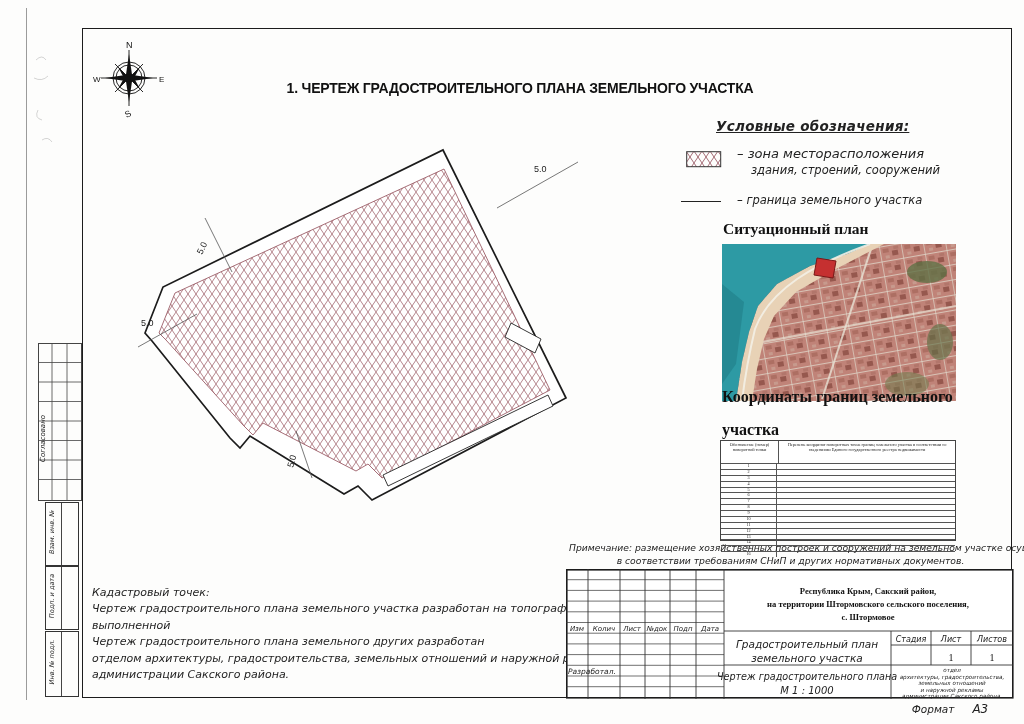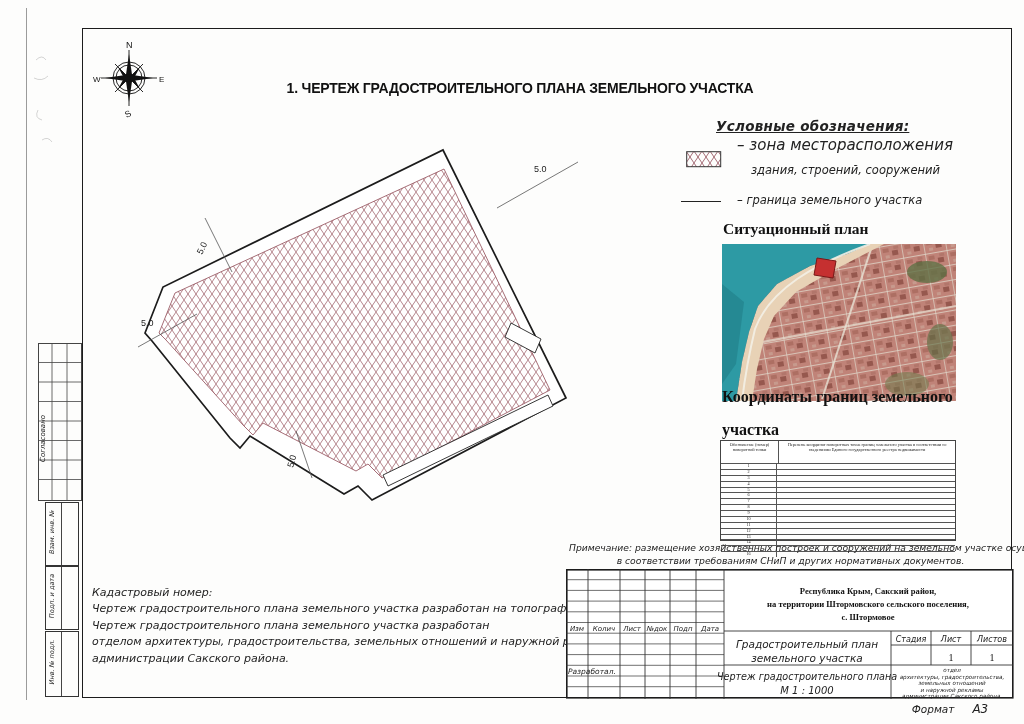--- a/index.html
+++ b/index.html
@@ -108,21 +108,21 @@
   <div class="abs arch" style="left:716px;top:118px;font-size:13.5px;font-weight:bold;text-decoration:underline;letter-spacing:0.3px;">Условные обозначения:</div>
 
   <svg class="abs" style="left:686px;top:151px;" width="36" height="17" viewBox="0 0 36 17">
     <defs>
       <pattern id="hatchB" width="8" height="12" patternUnits="userSpaceOnUse">
         <path d="M0 0 L8 12 M8 0 L0 12" stroke="#9c5e68" stroke-width="0.9" fill="none"></path>
       </pattern>
     </defs>
     <rect x="0.7" y="0.7" width="34" height="15" fill="url(#hatchB)" stroke="#333" stroke-width="1"></rect>
   </svg>
-  <div class="abs arch" style="left:737px;top:136px;font-size:15px;">– зона месторасположения</div>
+  <div class="abs arch" style="left:737px;top:146px;font-size:13px;">– зона месторасположения</div>
   <div class="abs arch" style="left:751px;top:163px;font-size:11.5px;">здания, строений, сооружений</div>
 
   <div class="abs" style="left:681px;top:201px;width:40px;height:0;border-top:1.6px solid #222;"></div>
   <div class="abs arch" style="left:737px;top:193px;font-size:11.5px;">– граница земельного участка</div>
 
   <div class="abs tserif" style="left:723px;top:220px;font-size:15.5px;font-weight:bold;">Ситуационный план</div>
 
   <svg class="abs" style="left:722px;top:244px;" width="234" height="157" viewBox="0 0 234 157">
     <defs>
       <pattern id="blocks" width="22" height="15" patternUnits="userSpaceOnUse" patternTransform="rotate(-10)">
@@ -219,23 +219,24 @@
     <div class="coordrow">
         <div class="c1">16</div>
         <div class="c2"></div>
       </div>
   </div>
 
   <div class="abs arch" style="left:569px;top:542px;width:443px;font-size:9.2px;">Примечание: размещение хозяйственных построек и сооружений на земельном участке осуществляется</div>
   <div class="abs arch" style="left:569px;top:555px;width:443px;font-size:9.2px;text-align:center;">в соответствии требованиям СНиП и других нормативных документов.</div>
 
   <div class="abs" style="left:92px;top:585px;line-height:16.4px;">
-    <div class="arch" style="font-size:11px;">Кадастровый номер:</div>
+    <div class="arch" style="font-size:11px;">Кадастровый точек:</div>
     <div class="arch" style="font-size:11px;">Чертеж градостроительного плана земельного участка разработан на топографической основе,</div>
-    <div class="arch" style="font-size:11px;">Чертеж градостроительного плана земельного участка разработан</div>
+    <div class="arch" style="font-size:11px;">выполненной</div>
+    <div class="arch" style="font-size:11px;">Чертеж градостроительного плана земельного других разработан</div>
     <div class="arch" style="font-size:11px;">отделом архитектуры, градостроительства, земельных отношений и наружной рекламы</div>
     <div class="arch" style="font-size:11px;">администрации Сакского района.</div>
   </div>
 
   <svg class="abs" style="left:566px;top:569px;" width="448" height="130" viewBox="0 0 448 130">
     <rect x="0.8" y="0.8" width="446" height="128" fill="#fff" stroke="#1c1c1c" stroke-width="1.6"></rect>
 
     <path d="M22 0 V130 M54 0 V130 M79 0 V130 M104 0 V130 M130 0 V130 M158 0 V130" stroke="#333" stroke-width="0.9" fill="none"></path>
     <path d="M0 10.7 H158 M0 21.4 H158 M0 32.1 H158 M0 42.8 H158 M0 53.5 H158 M0 64.2 H158 M0 74.9 H158 M0 85.6 H158 M0 96.3 H158 M0 107 H158 M0 117.7 H158" stroke="#333" stroke-width="0.7"></path>
 

